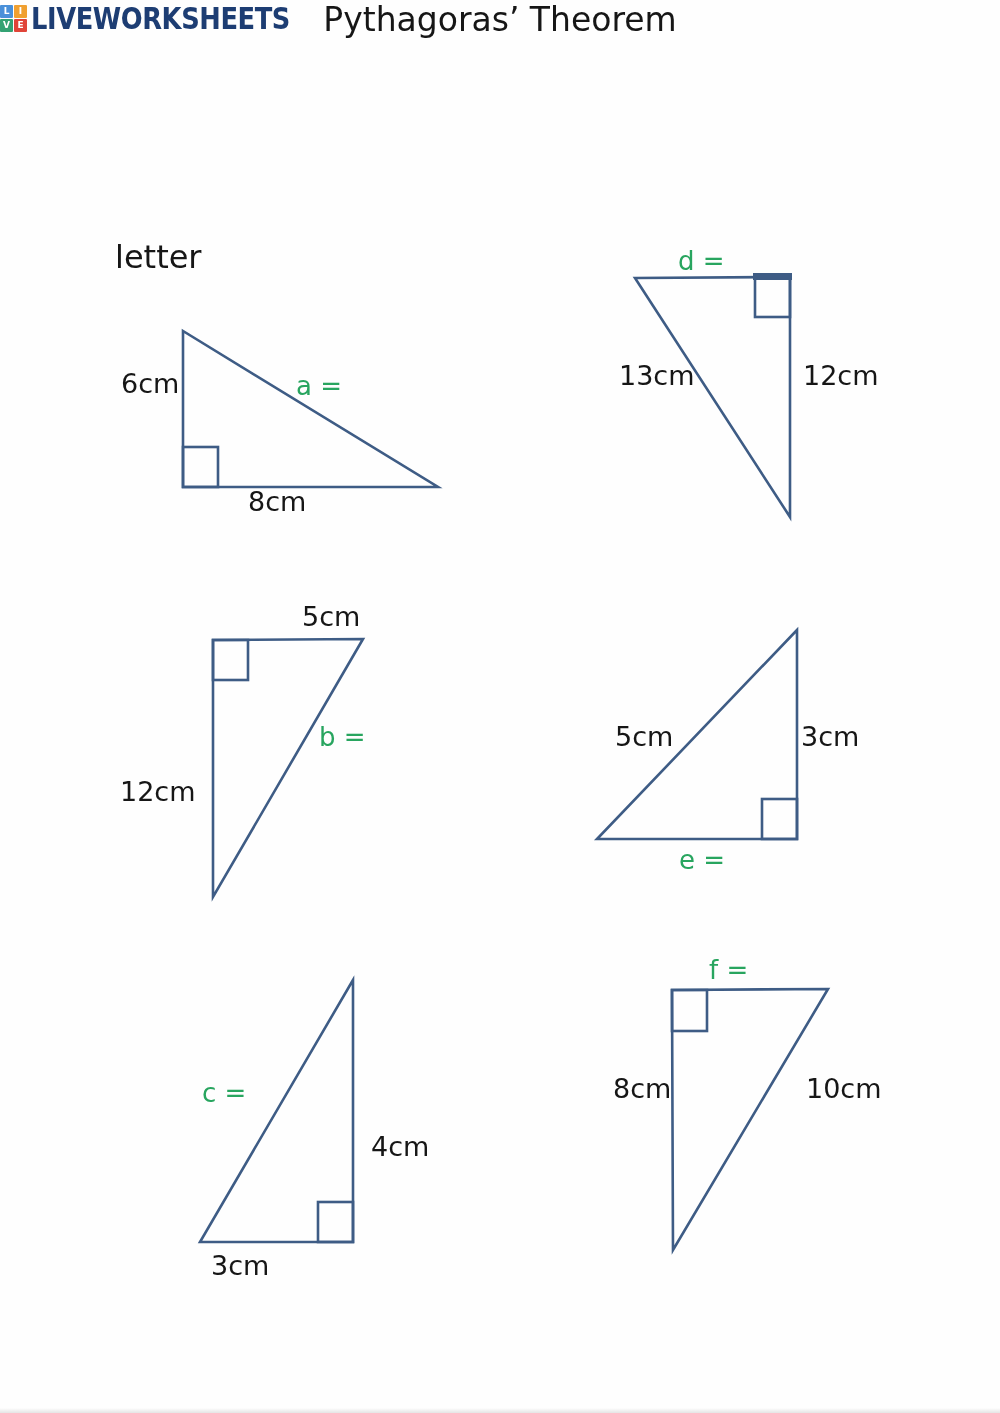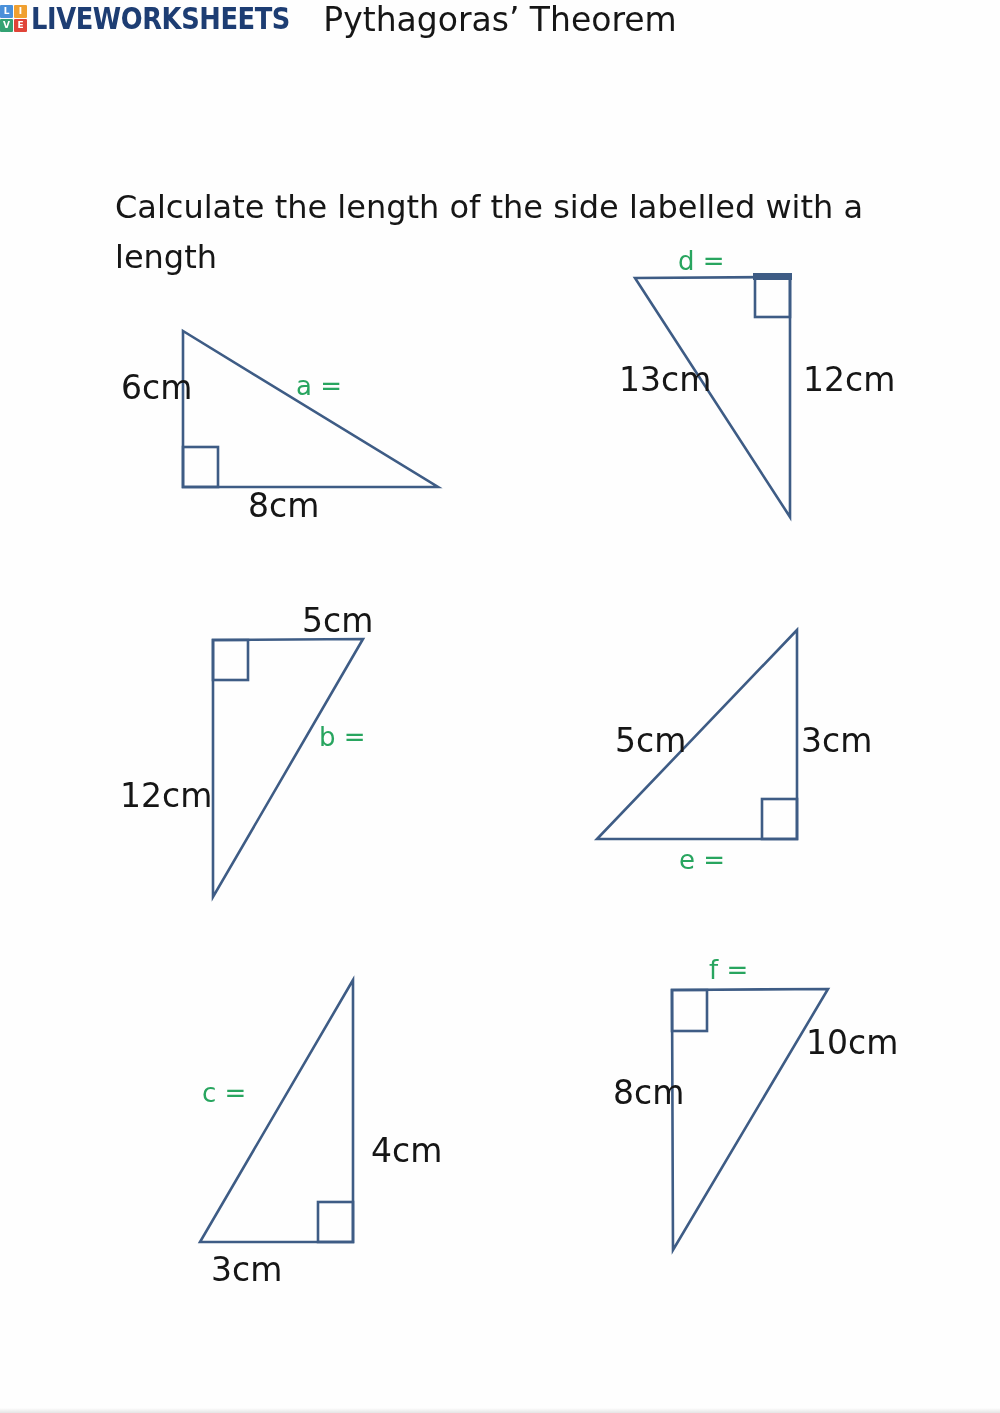--- a/index.html
+++ b/index.html
@@ -18,21 +18,21 @@
     left: 0; top: 124; width: 1000px;
     text-align: center;
     font-size: 33px;
     color: var(--text-black, #161616);
   }
   .instr {
     font-size: 32px;
     color: var(--text-black, #161616);
   }
   .side-label {
-    font-size: 33px;
+    font-size: 27px;
     color: var(--text-black, #161616);
   }
   .unknown-label {
     font-size: 26px;
     font-weight: 500;
     color: var(--label-green, #28a55f);
   }
 
   .geo { position: absolute; left: 0; top: 0; }
   .geo polygon, .geo rect.ra {
@@ -80,22 +80,21 @@
     position: absolute; left: 0; bottom: 0; width: 1000px; height: 5px;
     background: linear-gradient(to bottom, rgba(0,0,0,0), rgba(0,0,0,0.10));
   }
 </style>
 </head>
 <body>
 
 <div class="page">
 
   <div class="abs title">Pythagoras’ Theorem</div>
-  <div class="abs instr" style="left:115px; top:188px;">Calculate the length of the side labelled with a</div>
-  <div class="abs instr" style="left:115px; top:238px;">length</div>
+  <div class="abs instr" style="left:115px; top:238px;">letter</div>
 
   <svg class="geo" width="1000" height="1413" viewBox="0 0 1000 1413">
 
     <polygon points="183,331 183,487 438,487"></polygon>
     <rect class="ra" x="183" y="447" width="35" height="40"></rect>
 
     <polygon points="635,278 790,277 790,517"></polygon>
     <rect class="ra" x="755" y="277" width="35" height="40"></rect>
     <rect class="thickbar" x="753" y="273" width="39" height="7"></rect>
 
@@ -127,21 +126,21 @@
   <div class="abs side-label" style="left:615px; top:721px;">5cm</div>
   <div class="abs side-label" style="left:801px; top:721px;">3cm</div>
   <div class="abs unknown-label" style="left:679px; top:845px;">e =</div>
 
   <div class="abs unknown-label" style="left:202px; top:1078px;">c =</div>
   <div class="abs side-label" style="left:355px; top:1131px;margin-left:16px;">4cm</div>
   <div class="abs side-label" style="left:211px; top:1250px;">3cm</div>
 
   <div class="abs unknown-label" style="left:709px; top:955px;">f =</div>
   <div class="abs side-label" style="left:613px; top:1073px;">8cm</div>
-  <div class="abs side-label" style="left:806px; top:1023px;">10cm</div>
+  <div class="abs side-label" style="left:806px; top:1073px;">10cm</div>
 
   <div class="footer">
     <div class="logo-grid">
       <div class="logo-sq sq-l">L</div>
       <div class="logo-sq sq-i">I</div>
       <div class="logo-sq sq-v">V</div>
       <div class="logo-sq sq-e">E</div>
     </div>
     <div class="brand">LIVEWORKSHEETS</div>
   </div>

